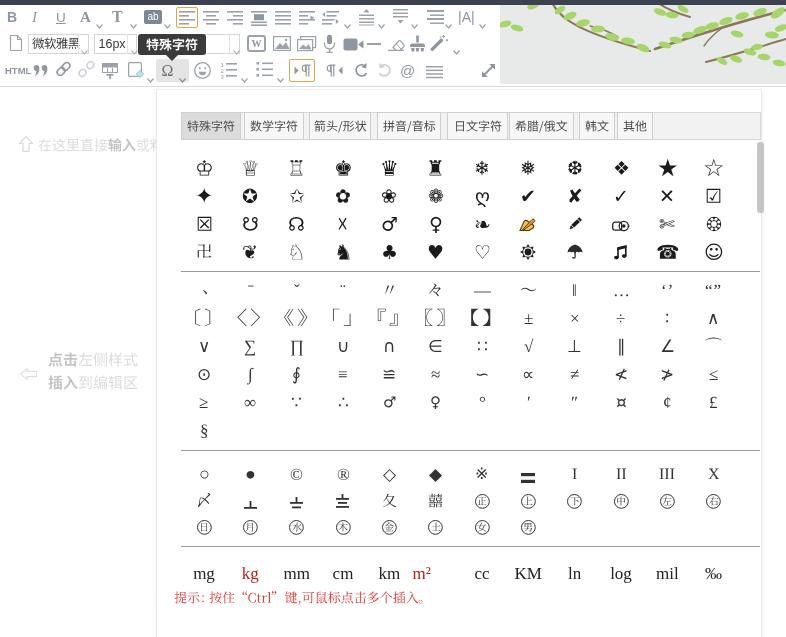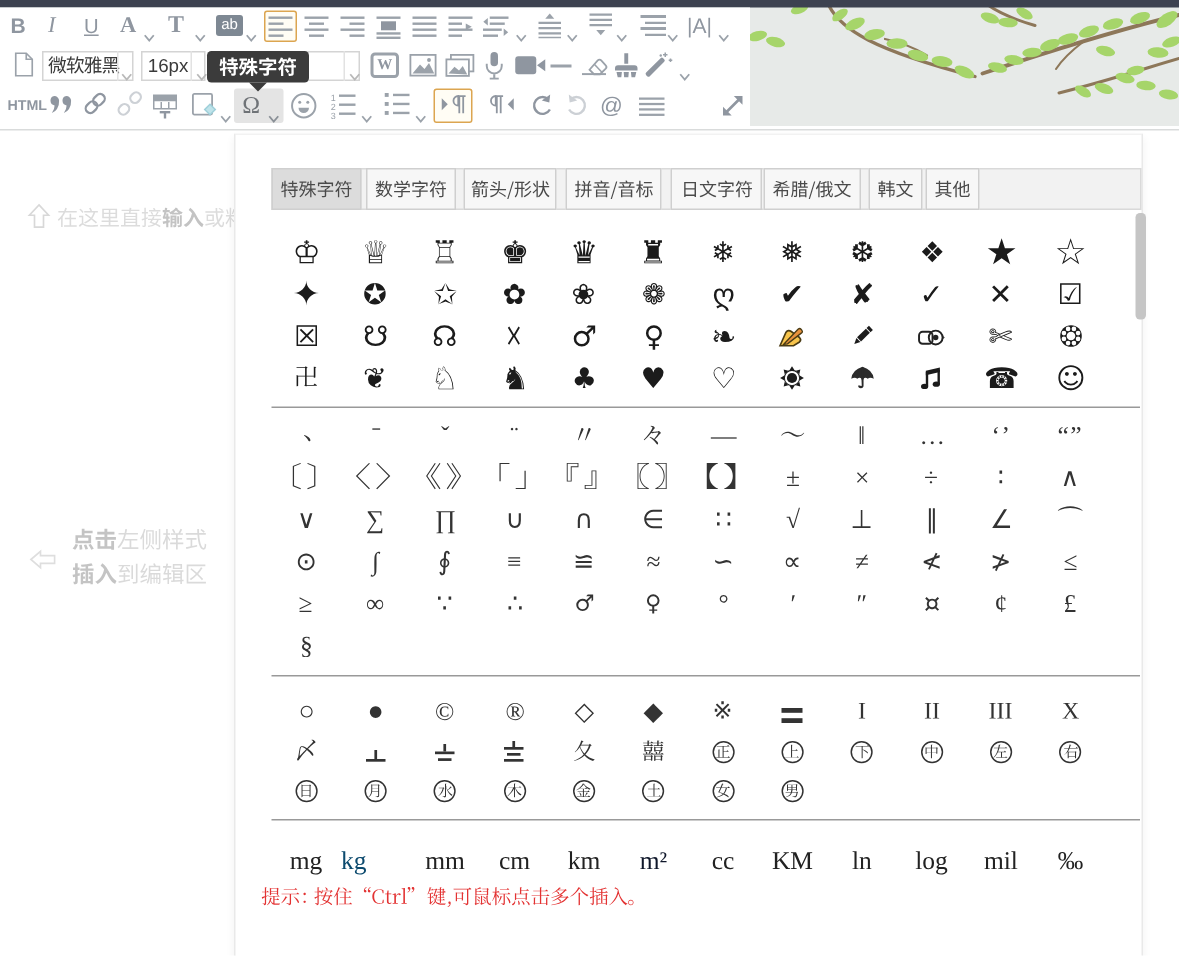--- a/index.html
+++ b/index.html
@@ -1207,25 +1207,25 @@
   </div>
 <div style="position:absolute;left:520.9px;top:519.6px"><svg xmlns="http://www.w3.org/2000/svg" width="14.8" height="14.8" viewBox="0 0 14.8 14.8" style="overflow:visible;">
       <circle cx="7.4" cy="7.4" r="6.9" fill="none" stroke="#333" stroke-width="1"></circle>
     </svg></div>
 <div style="position:absolute;left:523.3px;top:521.8px">
     <svg xmlns="http://www.w3.org/2000/svg" width="10" height="11.5" viewBox="0 0 10 11.5" style="display:block;overflow:visible">
       <path transform="translate(0 8.8) scale(0.01000 -0.01000)" fill="#333" d="M448 408C447 360 444 315 434 272H68L77 243H427C389 107 287 1 44 -64L51 -78C344 -21 457 92 500 243H804C790 130 764 34 736 13C725 4 714 2 694 2C670 2 575 11 523 15L522 -2C569 -8 622 -19 639 -30C656 -41 660 -59 660 -78C707 -78 748 -67 775 -46C822 -12 855 102 871 234C892 236 903 242 910 249L835 311L797 272H507C514 303 518 335 521 368C541 370 555 378 557 395ZM464 581V441H231V581ZM464 610H231V742H464ZM528 581H767V441H528ZM528 610V742H767V610ZM166 771V354H177C204 354 231 369 231 376V412H767V364H777C798 364 832 378 833 384V730C852 734 868 742 875 750L794 812L757 771H238L166 804Z"></path>
     </svg>
   </div>
 <div style="position:absolute;left:181.0px;top:562px;width:46px;height:23px;text-align:center;line-height:23px;font-family:'Liberation Serif',serif;font-size:17px;color:#222">mg</div>
-<div style="position:absolute;left:227.3px;top:562px;width:46px;height:23px;text-align:left;line-height:23px;font-family:'Liberation Serif',serif;font-size:17px;color:#0c4a6e">kg</div>
+<div style="position:absolute;left:227.3px;top:562px;width:46px;height:23px;text-align:center;line-height:23px;font-family:'Liberation Serif',serif;font-size:17px;color:#b91c1c">kg</div>
 <div style="position:absolute;left:273.7px;top:562px;width:46px;height:23px;text-align:center;line-height:23px;font-family:'Liberation Serif',serif;font-size:17px;color:#222">mm</div>
 <div style="position:absolute;left:320.0px;top:562px;width:46px;height:23px;text-align:center;line-height:23px;font-family:'Liberation Serif',serif;font-size:17px;color:#222">cm</div>
 <div style="position:absolute;left:366.3px;top:562px;width:46px;height:23px;text-align:center;line-height:23px;font-family:'Liberation Serif',serif;font-size:17px;color:#222">km</div>
-<div style="position:absolute;left:412.6px;top:562px;width:46px;height:23px;text-align:center;line-height:23px;font-family:'Liberation Serif',serif;font-size:17px;color:#0f172a">m²</div>
+<div style="position:absolute;left:412.6px;top:562px;width:46px;height:23px;text-align:left;line-height:23px;font-family:'Liberation Serif',serif;font-size:17px;color:#b91c1c">m²</div>
 <div style="position:absolute;left:459.0px;top:562px;width:46px;height:23px;text-align:center;line-height:23px;font-family:'Liberation Serif',serif;font-size:17px;color:#222">cc</div>
 <div style="position:absolute;left:505.3px;top:562px;width:46px;height:23px;text-align:center;line-height:23px;font-family:'Liberation Serif',serif;font-size:17px;color:#222">KM</div>
 <div style="position:absolute;left:551.6px;top:562px;width:46px;height:23px;text-align:center;line-height:23px;font-family:'Liberation Serif',serif;font-size:17px;color:#222">ln</div>
 <div style="position:absolute;left:598.0px;top:562px;width:46px;height:23px;text-align:center;line-height:23px;font-family:'Liberation Serif',serif;font-size:17px;color:#222">log</div>
 <div style="position:absolute;left:644.3px;top:562px;width:46px;height:23px;text-align:center;line-height:23px;font-family:'Liberation Serif',serif;font-size:17px;color:#222">mil</div>
 <div style="position:absolute;left:690.6px;top:562px;width:46px;height:23px;text-align:center;line-height:23px;font-family:'Liberation Serif',serif;font-size:17px;color:#222">‰</div>
 <div style="position:absolute;left:174px;top:590.5px">
     <svg xmlns="http://www.w3.org/2000/svg" width="252.6" height="14.95" viewBox="0 0 252.6 14.95" style="display:block;overflow:visible">
       <path transform="translate(0 11.44) scale(0.01300 -0.01300)" fill="#e33333" d="M458 305C444 138 385 15 293 -65L306 -78C385 -34 444 34 484 129C536 -23 618 -59 758 -59C802 -59 896 -59 937 -59C938 -33 949 -13 971 -9V5C918 4 810 4 762 4C734 4 709 5 685 8V186H896C908 186 919 191 922 202C890 233 838 274 838 274L792 216H685V361H927C941 361 950 366 953 376C921 406 869 445 869 445L824 390H375L383 361H622V22C566 42 525 82 495 158C506 190 516 225 523 263C545 264 555 274 558 287ZM511 620H808V522H511ZM511 649V750H808V649ZM447 779V435H456C483 435 511 450 511 457V493H808V443H818C839 443 871 460 872 466V737C892 741 907 750 914 758L834 819L798 779H515L447 810ZM30 329 62 244C71 247 80 257 83 270L191 322V24C191 9 186 4 169 4C151 4 64 10 64 10V-6C102 -11 125 -18 138 -29C150 -40 155 -58 158 -78C244 -68 254 -36 254 18V354L402 432L397 446L254 398V580H377C391 580 400 585 403 596C375 626 328 665 328 665L287 609H254V800C278 803 288 813 291 827L191 838V609H41L49 580H191V378C120 355 62 337 30 329Z"></path>
       <path transform="translate(13 11.44) scale(0.01300 -0.01300)" fill="#e33333" d="M155 744 163 715H827C841 715 851 720 854 731C819 762 762 806 762 806L712 744ZM679 364 666 356C747 275 855 142 883 44C966 -15 1007 177 679 364ZM251 374C214 271 130 129 35 37L46 26C163 103 259 225 311 318C335 315 343 320 349 331ZM44 506 53 477H468V26C468 11 462 6 442 6C420 6 301 14 301 14V-1C354 -7 382 -16 399 -27C414 -38 421 -57 423 -78C520 -68 534 -29 534 24V477H931C945 477 955 482 958 493C922 525 864 570 864 570L812 506Z"></path>

